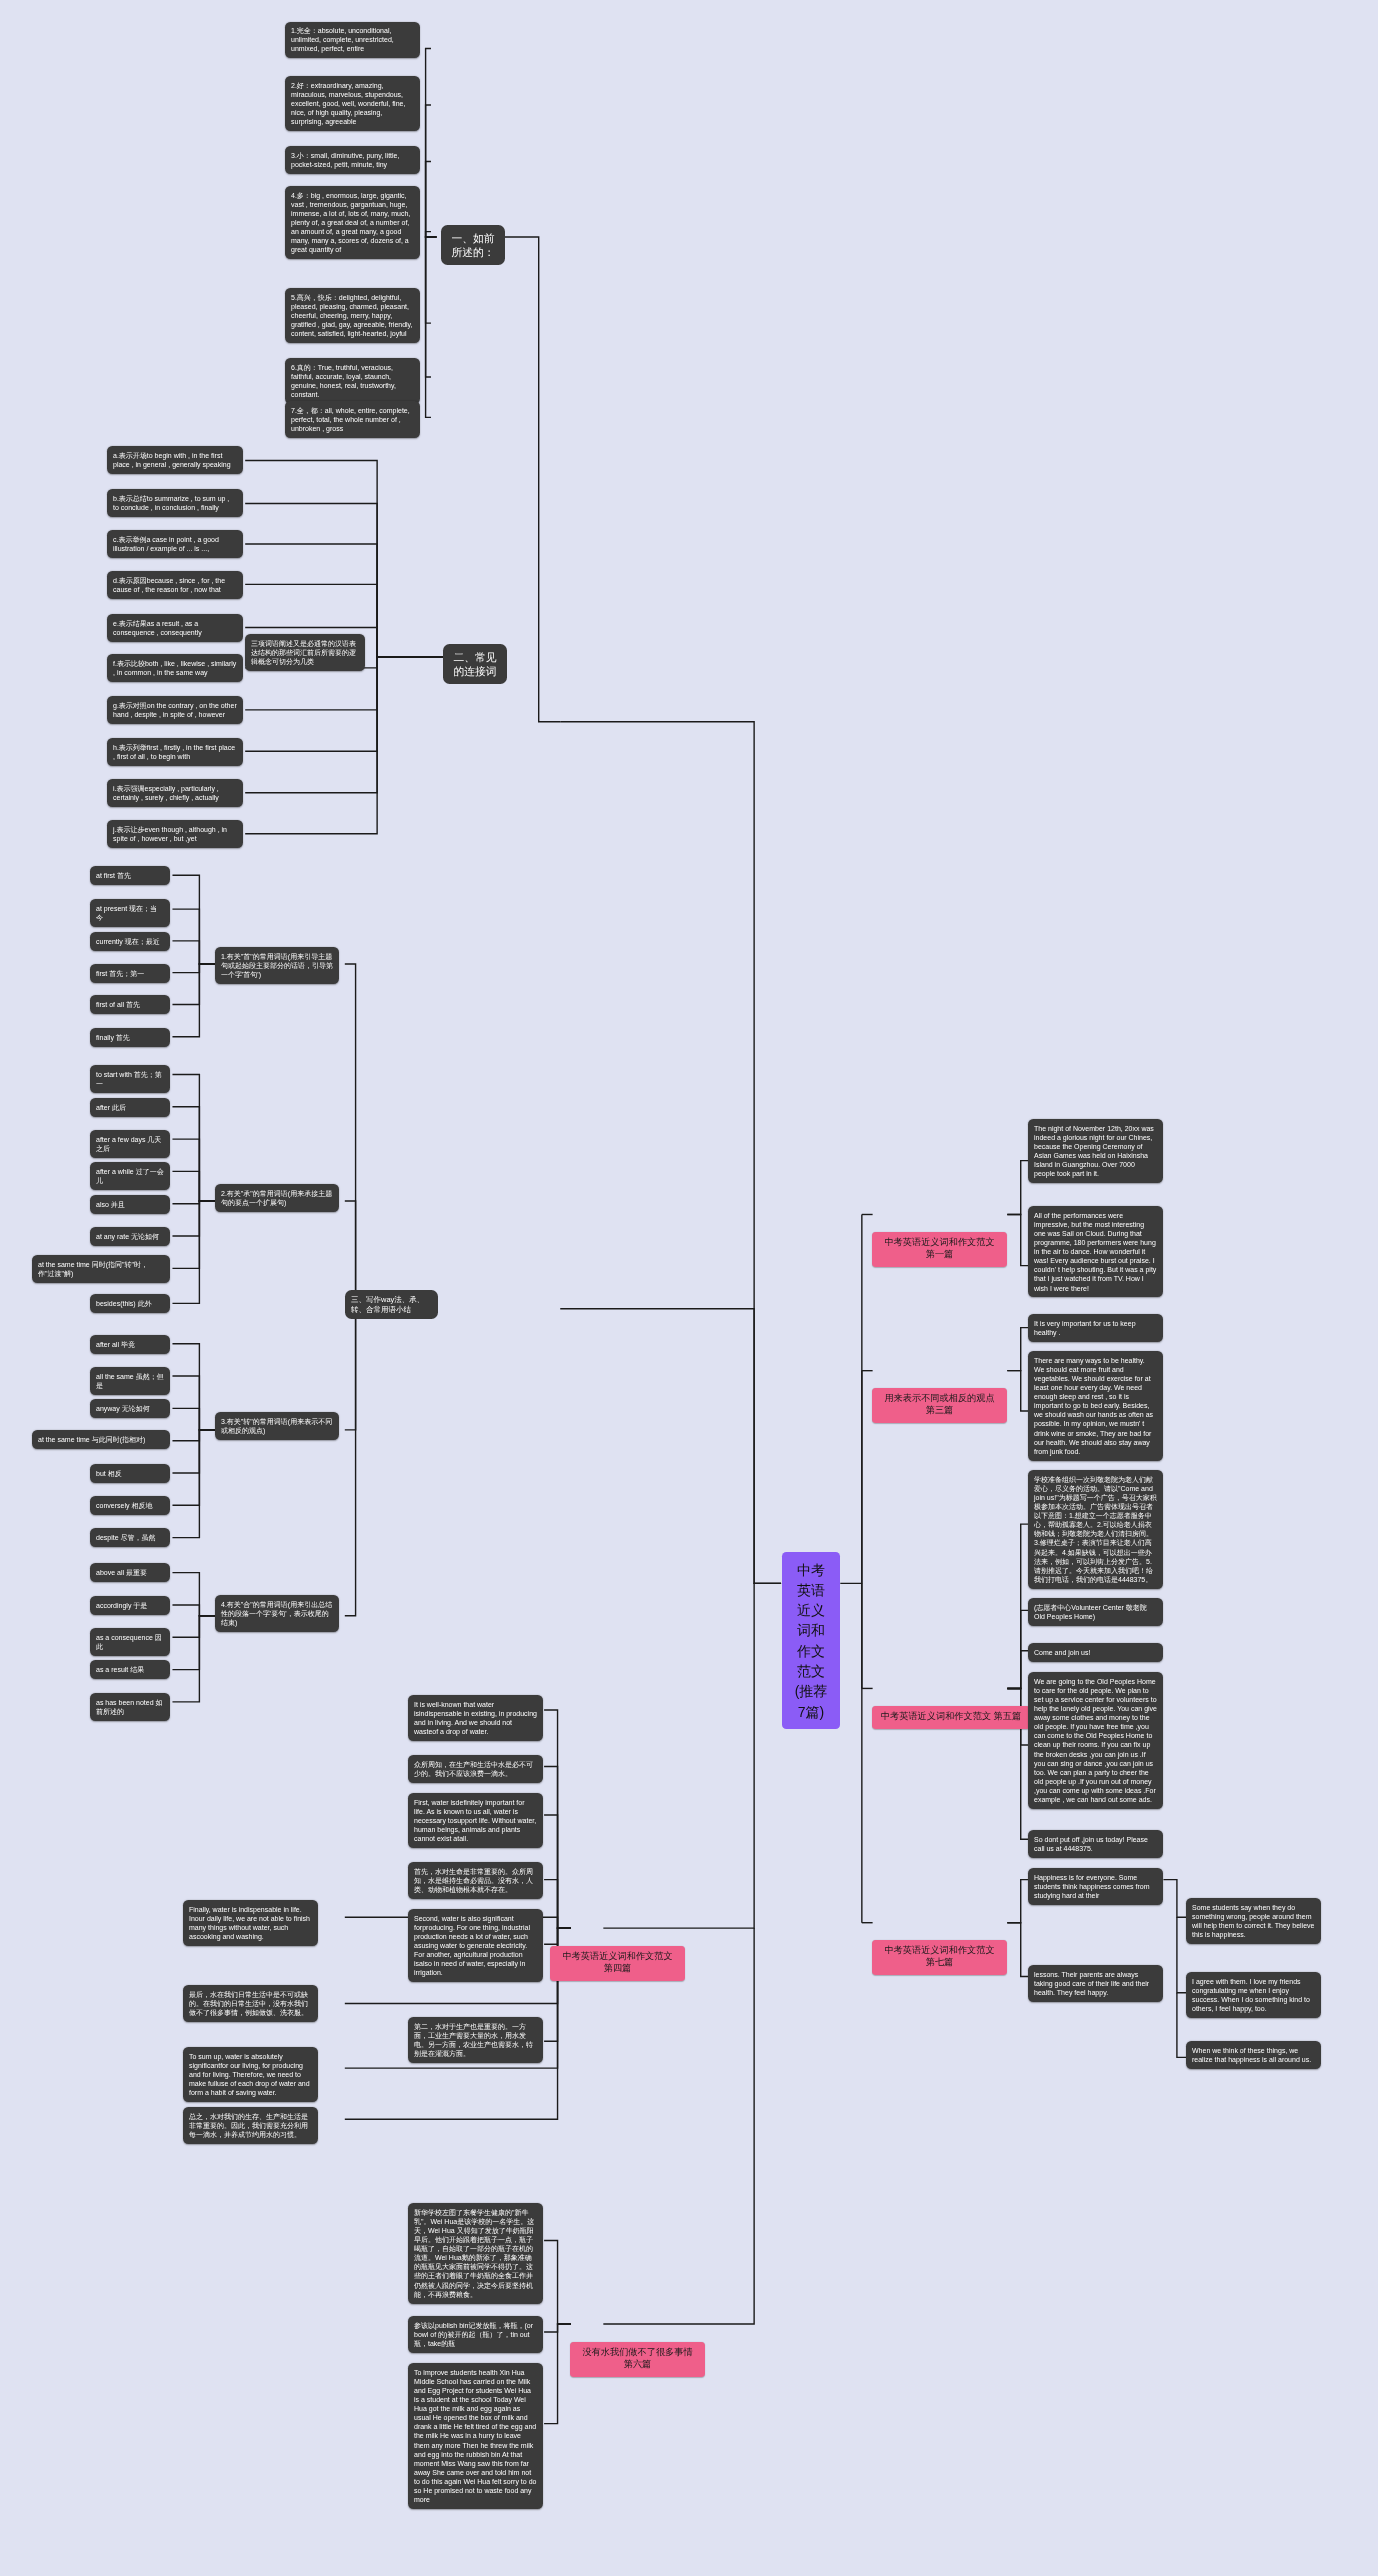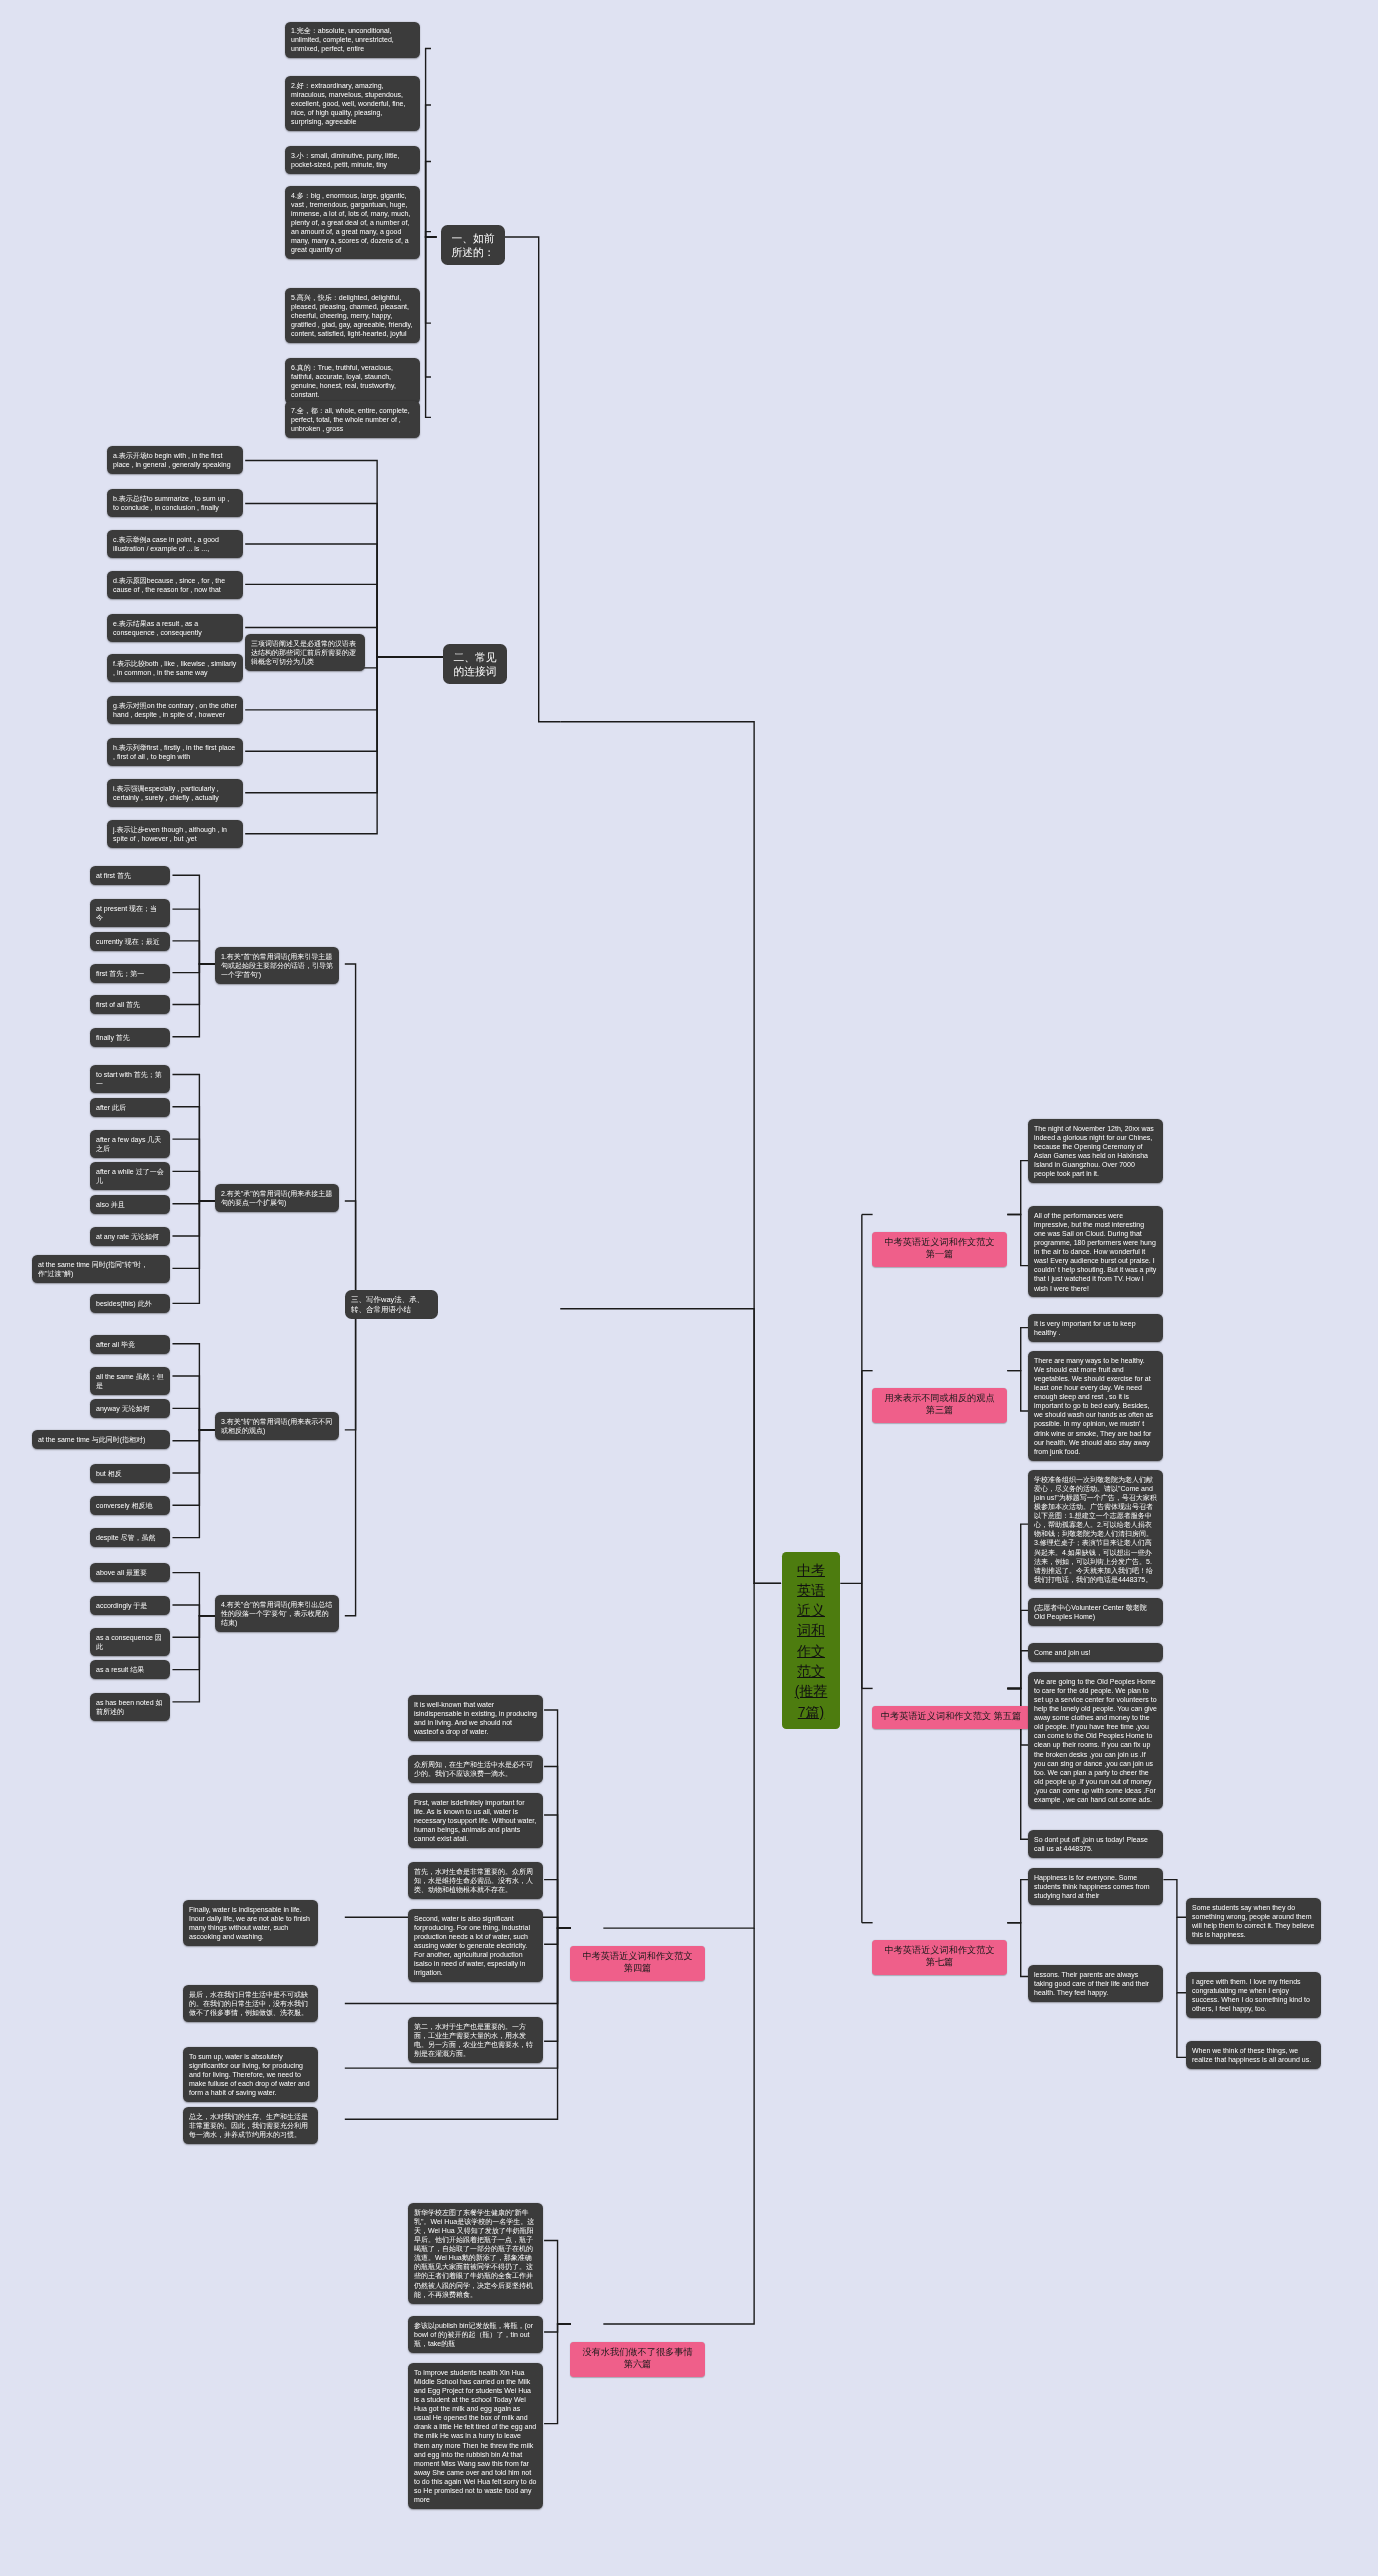--- a/index.html
+++ b/index.html
@@ -66,29 +66,28 @@
     background: #ef5f8a;
     color: #1a1a1a;
     font-size: 9.2px;
     padding: 5.4px 7.5px;
     border-radius: 3.8px;
     text-align: center;
     box-shadow: 0 0.5px 1.1px rgba(0,0,0,0.25);
     margin-top: 30px;
   }
   .root {
-    background: #4d7c0f;
+    background: #8b5cf6;
     color: #111111;
     font-size: 14px;
     line-height: 1.45;
     text-align: center;
     padding: 7.5px 9.7px;
     border-radius: 4.3px;
     font-weight: 400;
-    text-decoration: underline;
   }
   .tiny { font-size: 7px; }
 </style>
 </head>
 <body>
 
 <div class="wm" style="left:140px; top:178px; font-size:46px;">树图 shutu.cn</div>
 <div class="wm" style="left:829px; top:108px; font-size:46px;">树图 shutu.cn</div>
 <div class="wm" style="left:140px; top:765px; font-size:46px;">树图 shutu.cn</div>
 <div class="wm" style="left:829px; top:695px; font-size:46px;">树图 shutu.cn</div>
@@ -288,21 +287,21 @@
   <div class="node dark tiny" style="left:1028px; top:1672px; width:135px;">We are going to the Old Peoples Home to care for the old people. We plan to set up a service center for volunteers to help the lonely old people. You can give away some clothes and money to the old people. If you have free time ,you can come to the Old Peoples Home to clean up their rooms. If you can fix up the broken desks ,you can join us .If you can sing or dance ,you can join us too. We can plan a party to cheer the old people up .If you run out of money ,you can come up with some ideas .For example , we can hand out some ads.</div>
   <div class="node dark tiny" style="left:1028px; top:1830px; width:135px;">So dont put off ,join us today! Please call us at 4448375.</div>
 
   <div class="node pink" style="left:872px; top:1910px; width:135px;">中考英语近义词和作文范文 第七篇</div>
   <div class="node dark tiny" style="left:1028px; top:1868px; width:135px;">Happiness is for everyone. Some students think happiness comes from studying hard at their</div>
   <div class="node dark tiny" style="left:1028px; top:1965px; width:135px;">lessons. Their parents are always taking good care of their life and their health. They feel happy.</div>
   <div class="node dark tiny" style="left:1186px; top:1898px; width:135px;">Some students say when they do something wrong, people around them will help them to correct it. They believe this is happiness.</div>
   <div class="node dark tiny" style="left:1186px; top:1972px; width:135px;">I agree with them. I love my friends congratulating me when I enjoy success. When I do something kind to others, I feel happy, too.</div>
   <div class="node dark tiny" style="left:1186px; top:2041px; width:135px;">When we think of these things, we realize that happiness is all around us.</div>
 
-  <div class="node pink" style="left:570px; top:1916px; width:135px;">中考英语近义词和作文范文 第四篇</div>
+  <div class="node pink" style="left:550px; top:1916px; width:135px;">中考英语近义词和作文范文 第四篇</div>
   <div class="node dark tiny" style="left:408px; top:1695px; width:135px;">It is well-known that water isindispensable in existing, in producing and in living. And we should not wasteof a drop of water.</div>
   <div class="node dark tiny" style="left:408px; top:1755px; width:135px;">众所周知，在生产和生活中水是必不可少的。我们不应该浪费一滴水。</div>
   <div class="node dark tiny" style="left:408px; top:1793px; width:135px;">First, water isdefinitely important for life. As is known to us all, water is necessary tosupport life. Without water, human beings, animals and plants cannot exist atall.</div>
   <div class="node dark tiny" style="left:408px; top:1862px; width:135px;">首先，水对生命是非常重要的。众所周知，水是维持生命必需品。没有水，人类、动物和植物根本就不存在。</div>
   <div class="node dark tiny" style="left:408px; top:1909px; width:135px;">Second, water is also significant forproducing. For one thing, industrial production needs a lot of water, such asusing water to generate electricity. For another, agricultural production isalso in need of water, especially in irrigation.</div>
   <div class="node dark tiny" style="left:408px; top:2017px; width:135px;">第二，水对于生产也是重要的。一方面，工业生产需要大量的水，用水发电。另一方面，农业生产也需要水，特别是在灌溉方面。</div>
   <div class="node dark tiny" style="left:183px; top:1900px; width:135px;">Finally, water is indispensable in life. Inour daily life, we are not able to finish many things without water, such ascooking and washing.</div>
   <div class="node dark tiny" style="left:183px; top:1985px; width:135px;">最后，水在我们日常生活中是不可或缺的。在我们的日常生活中，没有水我们做不了很多事情，例如做饭、洗衣服。</div>
   <div class="node dark tiny" style="left:183px; top:2047px; width:135px;">To sum up, water is absolutely significantfor our living, for producing and for living. Therefore, we need to make fulluse of each drop of water and form a habit of saving water.</div>
   <div class="node dark tiny" style="left:183px; top:2107px; width:135px;">总之，水对我们的生存、生产和生活是非常重要的。因此，我们需要充分利用每一滴水，并养成节约用水的习惯。</div>

